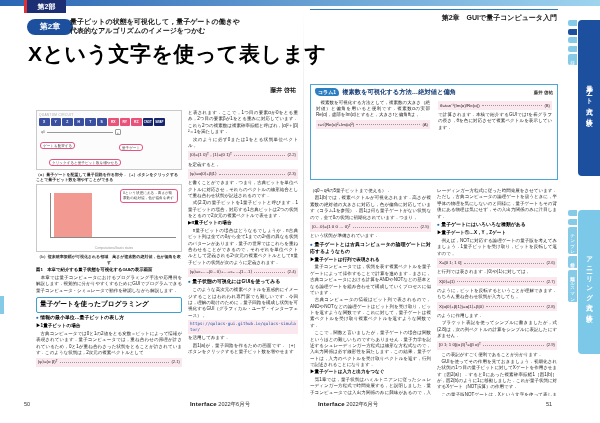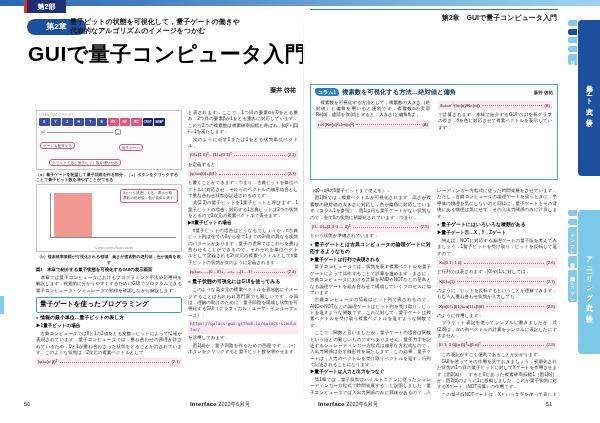--- a/index.html
+++ b/index.html
@@ -1,20 +1,20 @@
 <!DOCTYPE html>
 <html><head>
 <meta charset="utf-8">
 <style>
   *{margin:0;padding:0;box-sizing:border-box;}
   html,body{width:600px;height:423px;overflow:hidden;}
   body{font-family:"Liberation Sans",sans-serif;background:#ffffff;position:relative;color:#222;}
   .topband{position:absolute;left:0;top:0;width:600px;height:6px;background:linear-gradient(90deg,#2a66b4,#9fd4ef);}
   .part-badge{position:absolute;left:24px;top:0;width:42px;height:13px;background:#1b2f72;border-left:3px solid #e03131;color:#fff;font-size:7px;font-weight:bold;text-align:center;line-height:13px;}
-  .chap-badge{position:absolute;left:27px;top:19px;width:59px;height:16px;background:#1c4f9e;border-radius:9px;color:#fff;font-size:8px;font-weight:bold;text-align:center;line-height:16px;}
+  .chap-badge{position:absolute;left:27px;top:19px;width:46px;height:16px;background:#1c4f9e;border-radius:9px;color:#fff;font-size:8px;font-weight:bold;text-align:center;line-height:16px;}
   .subtitle{position:absolute;left:70px;top:17px;font-size:7px;font-weight:bold;color:#1a1a1a;line-height:1.35;}
   .title{position:absolute;left:28px;top:40px;font-size:21px;font-weight:bold;color:#000;letter-spacing:0.5px;}
   .author{position:absolute;left:180px;top:86px;width:116px;text-align:right;font-size:6px;font-weight:bold;color:#222;}
   .colL1{position:absolute;left:36px;top:110px;width:146px;height:290px;overflow:hidden;}
   .colL2{position:absolute;left:188px;top:110px;width:110px;height:290px;overflow:hidden;}
   .colR1{position:absolute;left:310px;top:188px;width:121px;height:208px;overflow:hidden;}
   .colR2{position:absolute;left:437px;top:188px;width:120px;height:208px;overflow:hidden;}
   .gutter{position:absolute;left:303px;top:8px;width:1px;height:402px;background:linear-gradient(#fff,#d7d7d7,#fff);}
   .rp-rule{position:absolute;left:310px;top:9px;width:248px;height:1px;background:#2a7fc0;}
   .rp-head{position:absolute;left:360px;top:13px;width:197px;text-align:right;font-size:7px;font-weight:bold;color:#1a1a1a;}
@@ -83,21 +83,21 @@
 </head>
 <body>
 
 <div class="topband"></div>
 <div class="part-badge">第2部</div>
 <div class="chap-badge">第2章</div>
 <div class="subtitle">
   <div>量子ビットの状態を可視化して，量子ゲートの働きや</div>
   <div>代表的なアルゴリズムのイメージをつかむ</div>
 </div>
-<div class="title">GUIで量子コンピュータ入門</div>
+<div class="title">Xという文字を使って表します</div>
 <div class="author">藤井 啓祐</div>
 
 <div class="colL1">
   <div class="figa">
     <div class="figa-label">QUANTUM CIRCUIT</div>
     <div class="gates">
         <span class="gate blue">X</span>
         <span class="gate blue">Y</span>
         <span class="gate blue">Z</span>
         <span class="gate blue">H</span>

